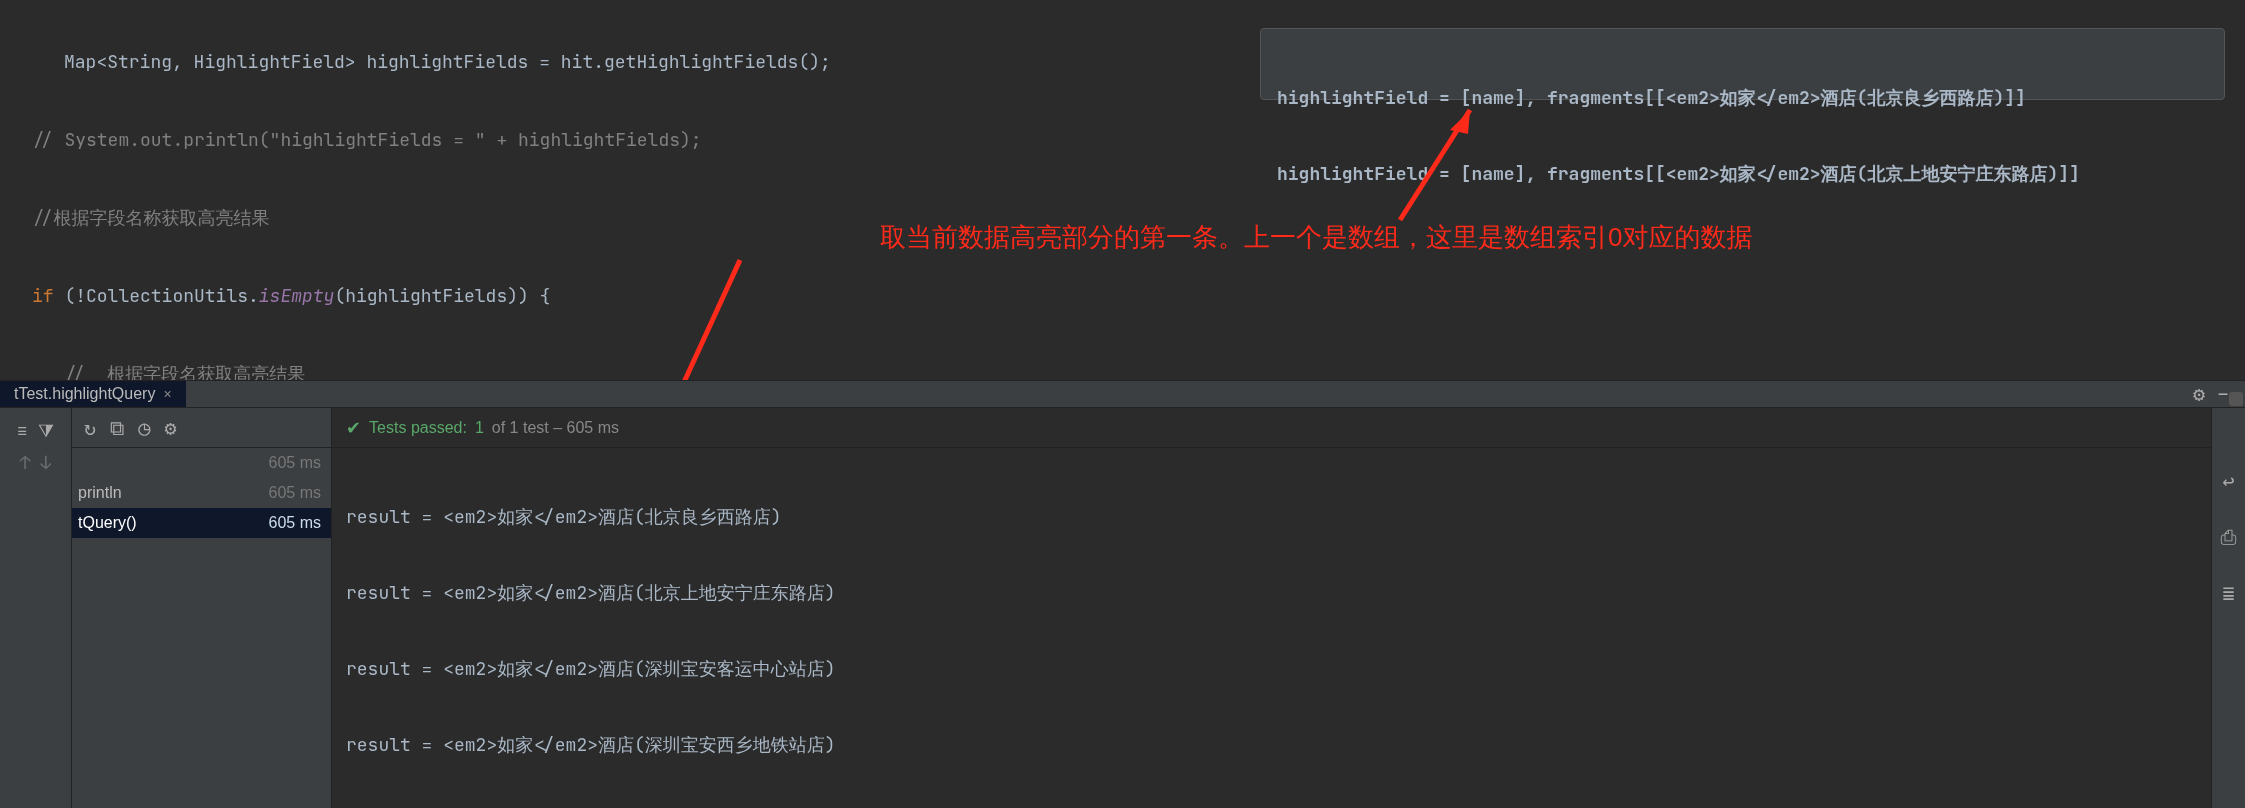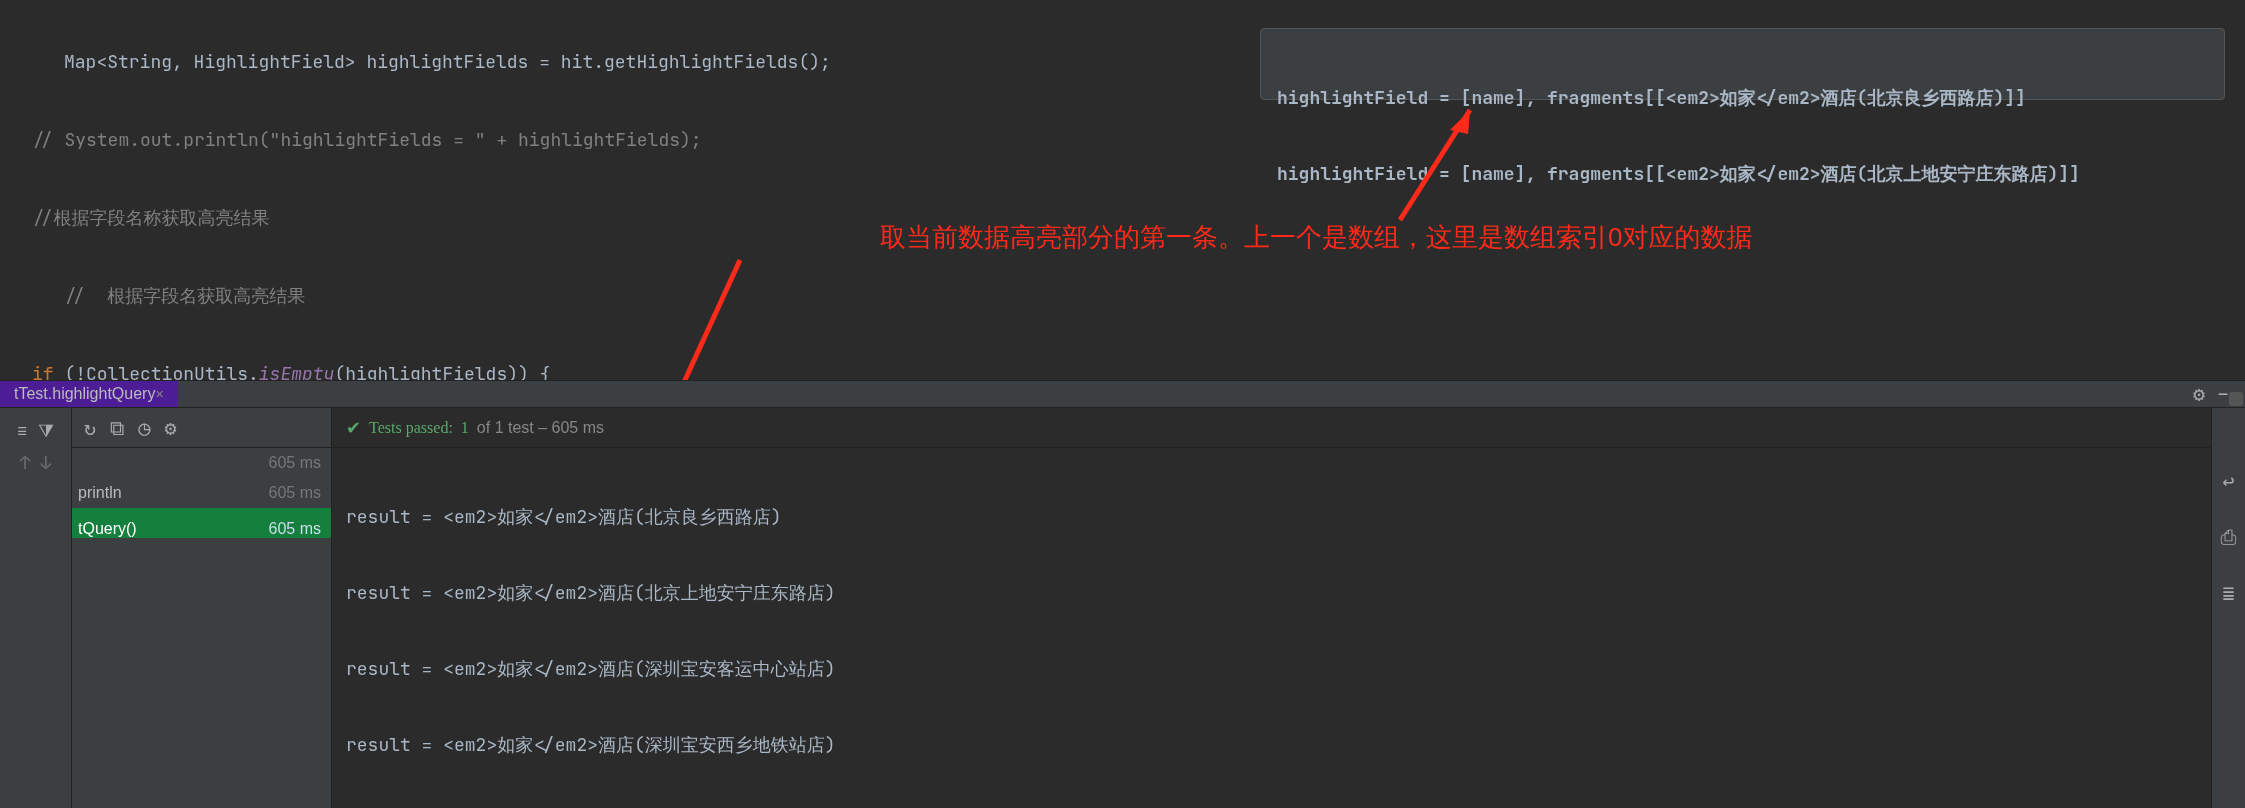--- a/index.html
+++ b/index.html
@@ -77,21 +77,22 @@
     border-bottom: 1px solid #222;
     display: flex;
     align-items: center;
     position: relative;
   }
   .tab {
     height: 100%;
     padding: 0 14px;
     display: flex;
     align-items: center;
-    background: #4c1d95;
+    gap: 8px;
+    background: #0f172a;
     color: #bbbbbb;
     font-size: 16px;
     font-family: sans-serif;
   }
   .tab .x { color: #888; font-size: 14px; }
   .gearright {
     margin-left: auto;
     padding: 0 16px;
     color: #aaa;
     font-size: 20px;
@@ -127,42 +128,42 @@
     padding-left: 12px;
     color: #aaa;
     font-size: 20px;
     border-bottom: 1px solid #222;
   }
   .testtree { flex:1; font-family: sans-serif; font-size:16px; }
   .treeitem {
     height: 30px; display:flex; align-items:center; justify-content:space-between;
     padding: 0 10px 0 6px; color:#bbb;
   }
-  .treeitem.sel { background:#15803d; color:#fff;align-items:flex-end; }
+  .treeitem.sel { background:#0f172a; color:#fff; }
   .ms { color:#777; font-size:16px; }
   .treeitem.sel .ms { color:#cde; }
   .consolecol {
     flex:1;
     background:#2b2b2b;
     display:flex;
     flex-direction:column;
   }
   .consolehead {
     height:40px;
     display:flex;
     align-items:center;
     padding-left:14px;
     gap:8px;
     border-bottom:1px solid #222;
     font-family:sans-serif;
     font-size:16px;
     color:#888;
   }
   .consolehead .check { color:#59a869; font-size:18px; }
-  .consolehead .green { color:#59a869;font-family:Liberation Serif, serif; }
+  .consolehead .green { color:#59a869; }
   .console {
     flex:1;
     padding: 8px 0 0 14px;
     white-space: pre;
     font-size:18px;
     color:#a9b7c6;
     overflow:hidden;
   }
   .console .line { height:30px; line-height:30px; }
   .rightgutter {
@@ -185,22 +186,22 @@
     border-radius:3px;
   }
 </style>
 </head>
 <body>
 
 <div class="editor">
   <div class="line"><span>Map&lt;String, HighlightField&gt; highlightFields </span><span>= hit.getHighlightFields();</span></div>
   <div class="line comm" style="margin-left:-32px">// System.out.println("highlightFields = " + highlightFields);</div>
   <div class="line comm" style="margin-left:-32px">//根据字段名称获取高亮结果</div>
+  <div class="line" style="margin-left:-32px"><span class="kw">if</span><span> (!CollectionUtils.</span><span class="stat">isEmpty</span><span>(highlightFields)) {</span></div>
   <div class="line comm">//  根据字段名获取高亮结果</div>
-  <div class="line" style="margin-left:-32px"><span class="kw">if</span><span> (!CollectionUtils.</span><span class="stat">isEmpty</span><span>(highlightFields)) {</span></div>
   <div class="line"><span>HighlightField highlightField </span><span>= highlightFields.get(</span><span class="str">"name"</span><span>);</span></div>
   <div class="line comm">// System.out.println("highlightField = " + highlightField);</div>
   <div class="line"><span class="redbox"><span>String result </span><span>= highlightField.getFragments()[</span><span class="num">0</span><span>].string();</span></span></div>
   <div class="line"><span>System.</span><span class="stat">out</span><span>.println(</span><span class="str">"result = "</span><span> + result);</span></div>
   <div class="line comm">//result是所有高亮的信息,我们这里是业务需求，覆盖掉原文的非高亮部分</div>
   
 </div>
 
 <div class="anno-red" style="top:220px; left:880px;">取当前数据高亮部分的第一条。上一个是数组，这里是数组索引0对应的数据</div>
 

